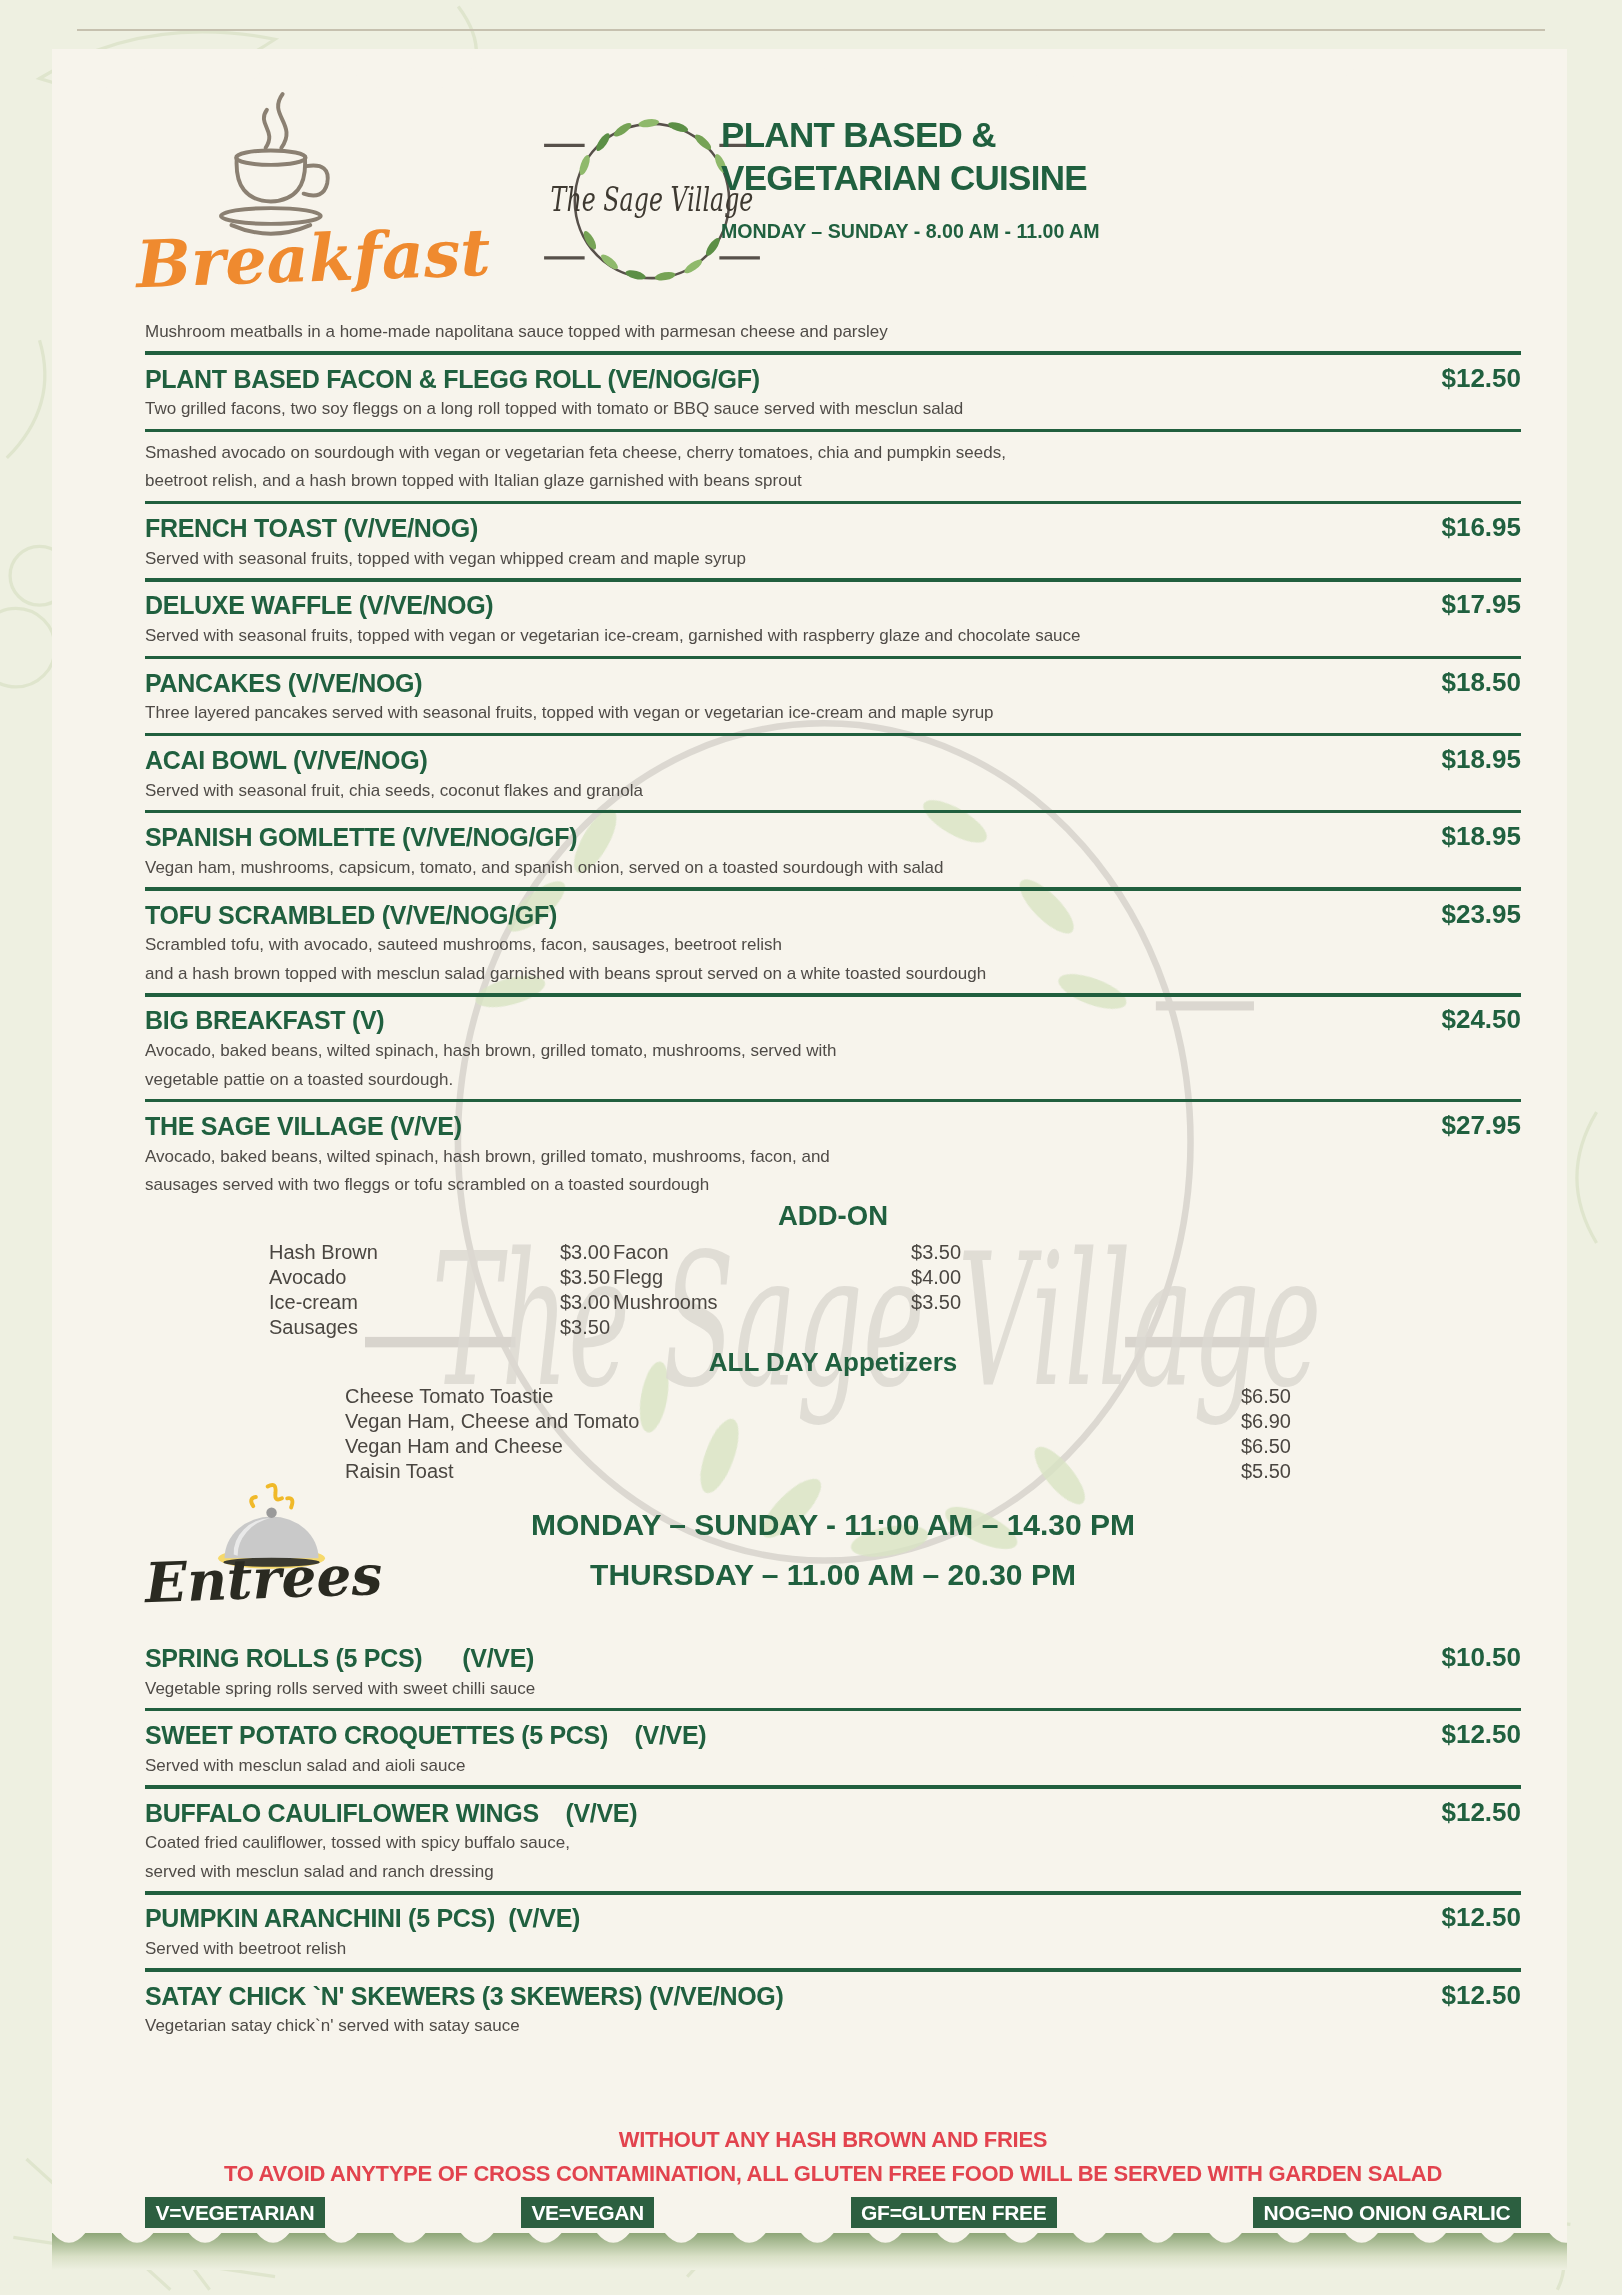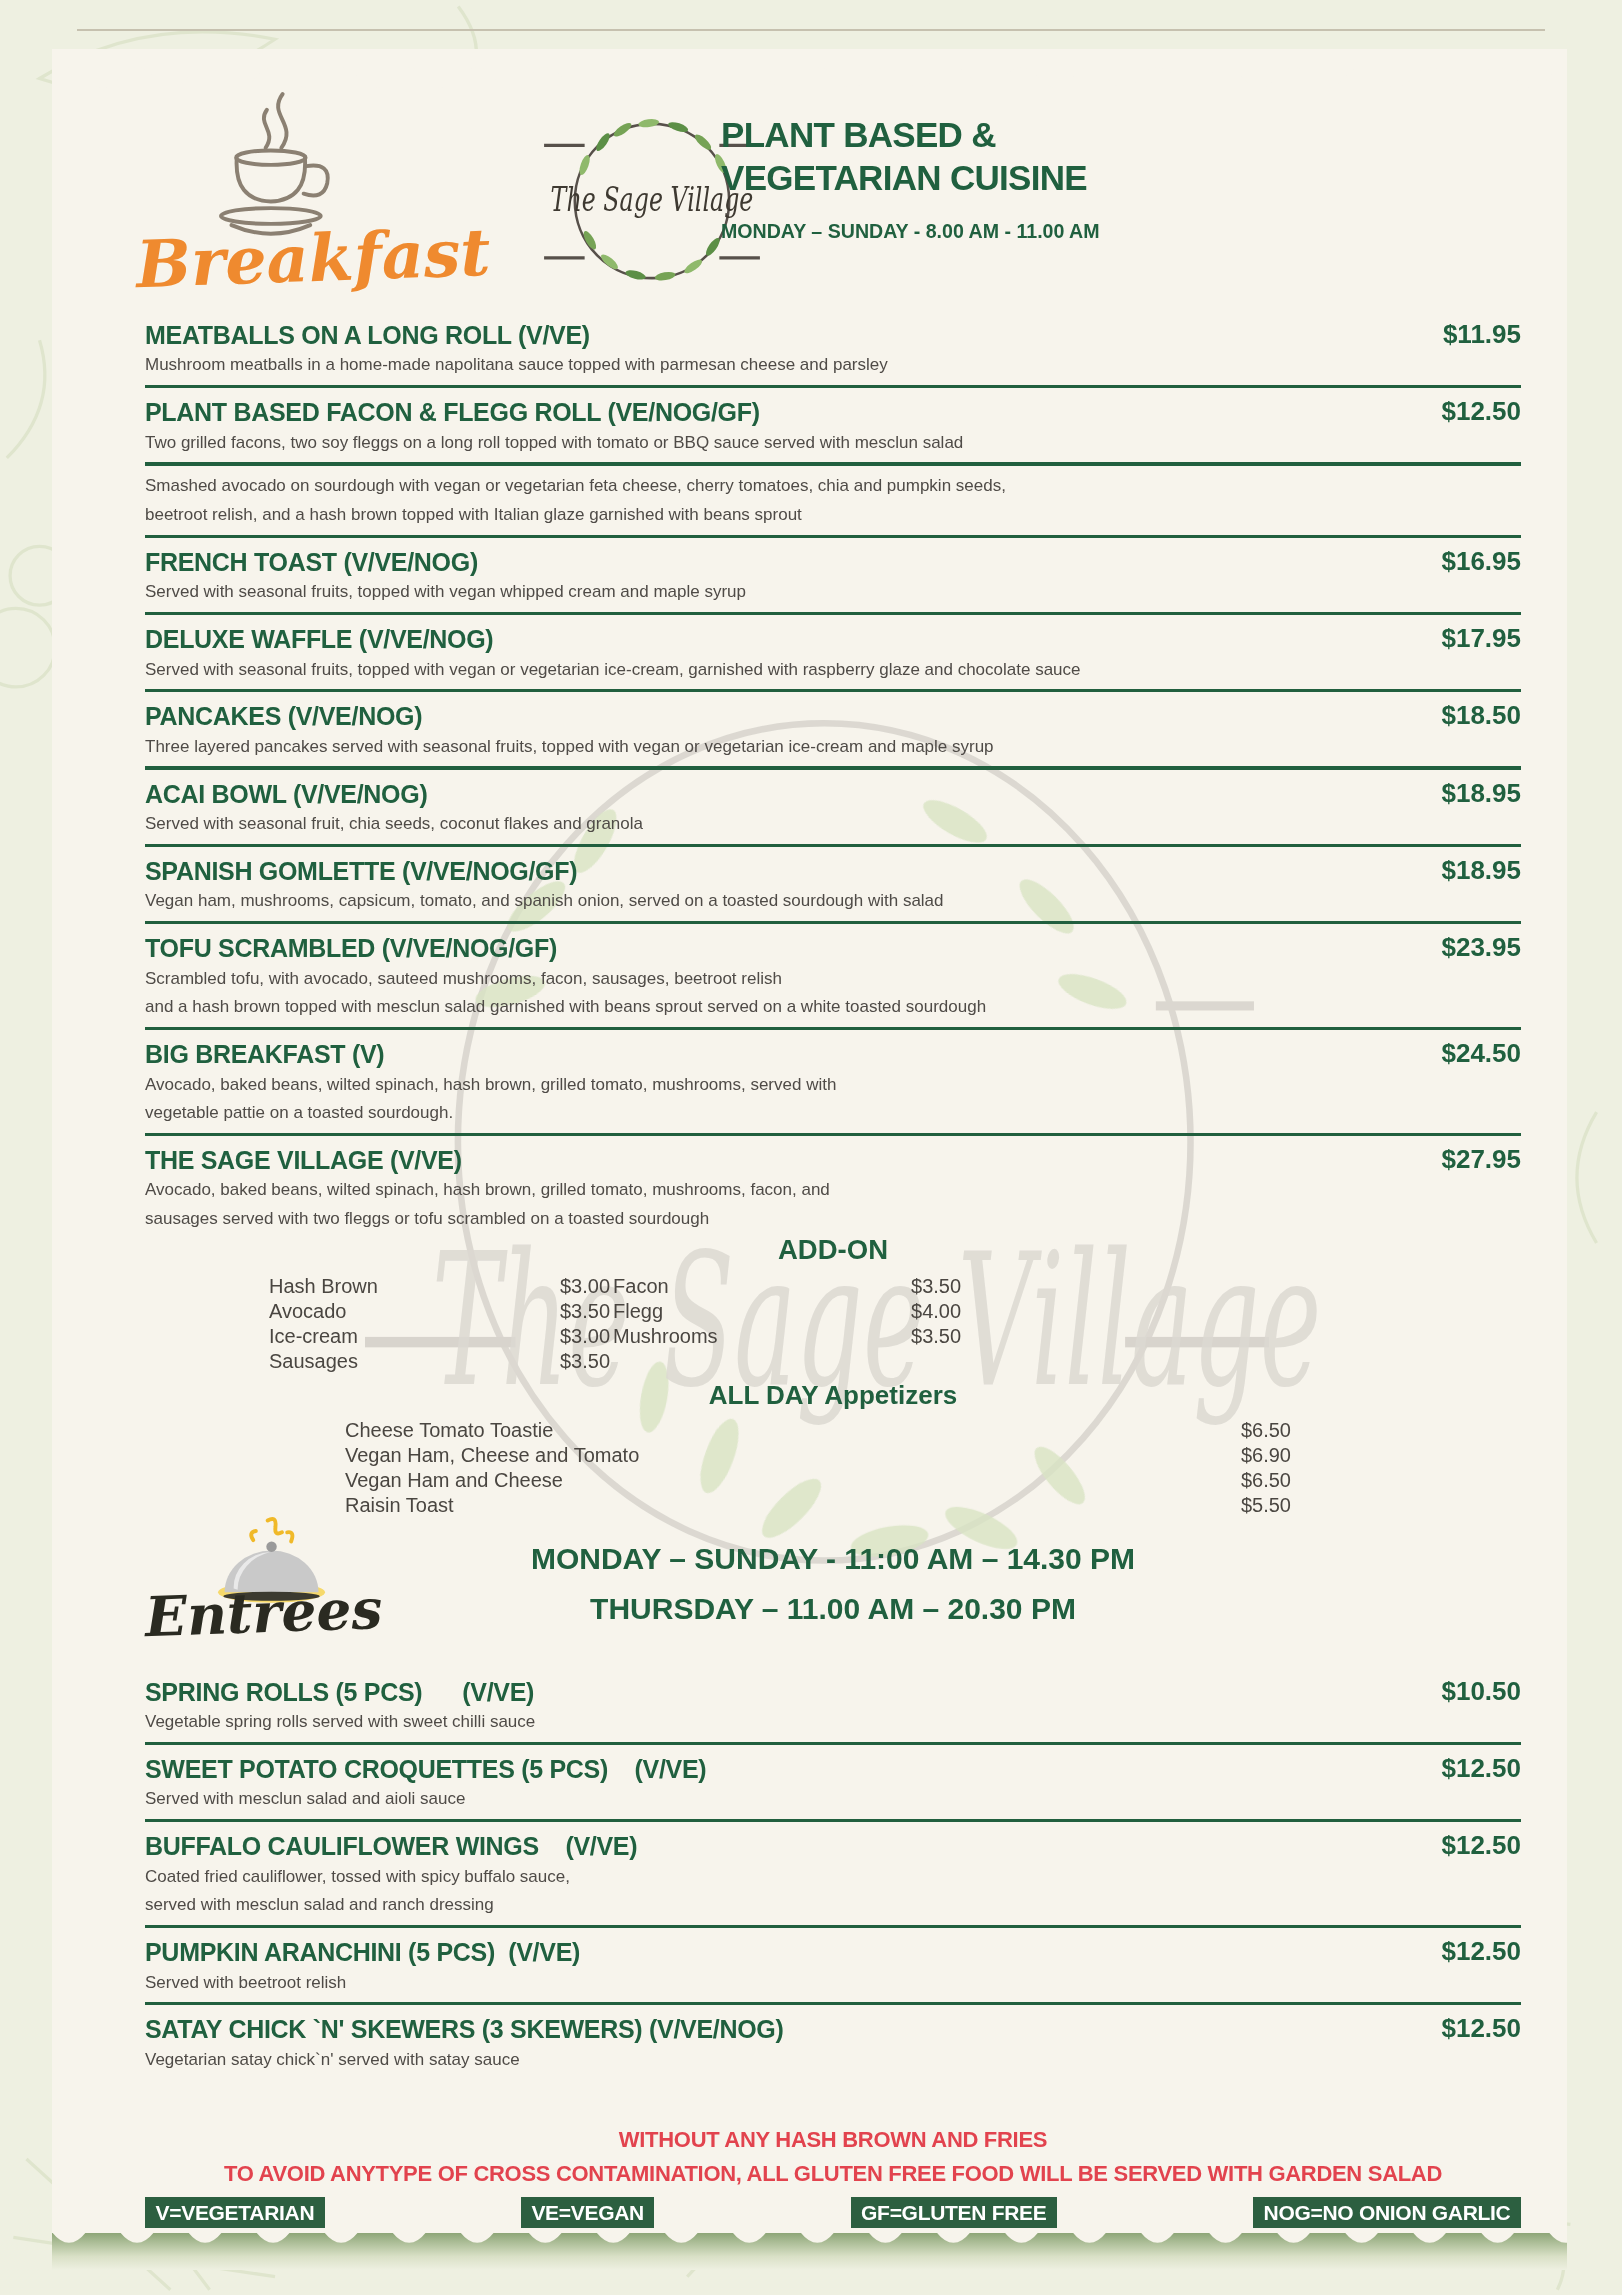--- a/index.html
+++ b/index.html
@@ -168,24 +168,20 @@
       <div class="ptitle">
         <div>PLANT BASED &amp;</div>
         <div>VEGETARIAN CUISINE</div>
       </div>
       <div class="hhours">MONDAY – SUNDAY - 8.00 AM - 11.00 AM</div>
     </div>
 
     <div class="menu">
 
       <div class="mi">
-        <div class="row">
-          <span class="iname">MEATBALLS ON A LONG ROLL (V/VE)</span>
-          <span class="iprice">$11.95</span>
-        </div>
         <div class="dline">Mushroom meatballs in a home-made napolitana sauce topped with parmesan cheese and parsley</div>
         <div class="sep"></div>
       </div>
 
       <div class="mi">
         <div class="row">
           <span class="iname">PLANT BASED FACON &amp; FLEGG ROLL (VE/NOG/GF)</span>
           <span class="iprice">$12.50</span>
         </div>
         <div class="dline">Two grilled facons, two soy fleggs on a long roll topped with tomato or BBQ sauce served with mesclun salad</div>

